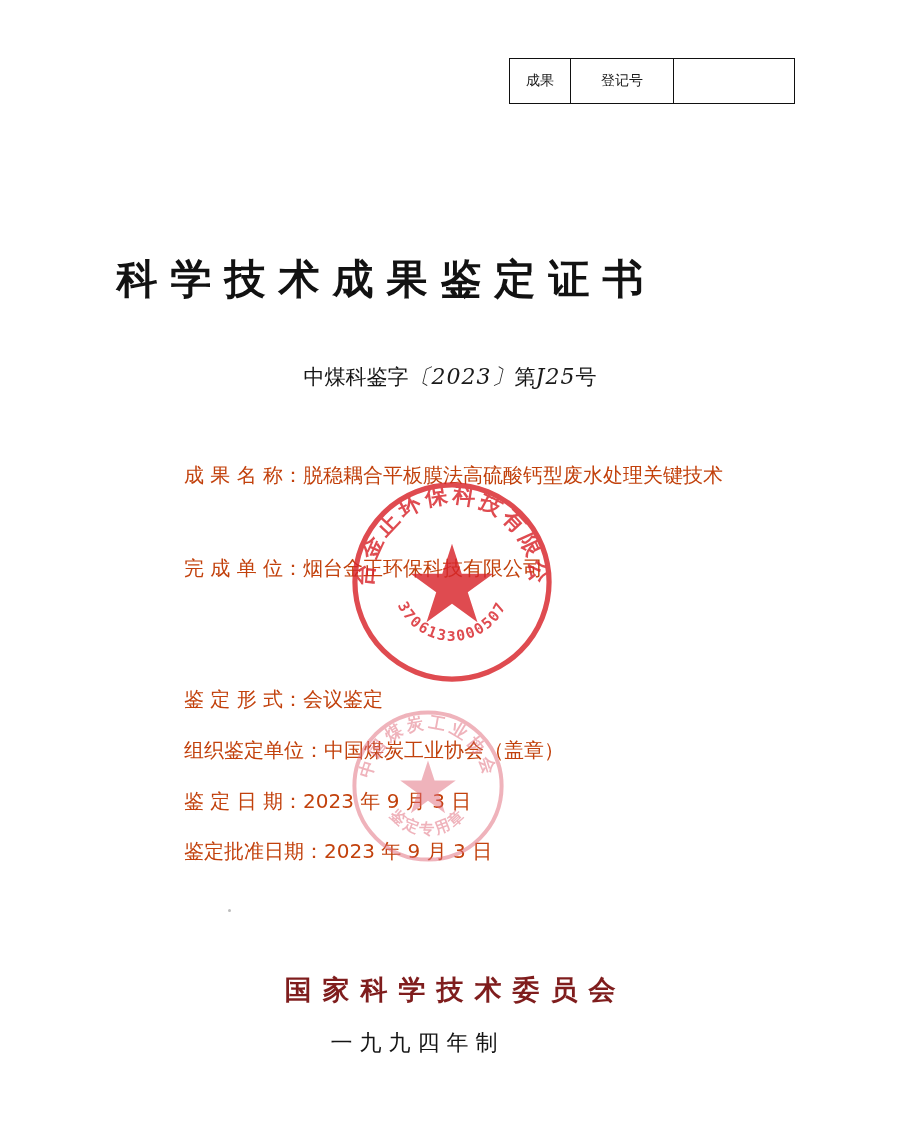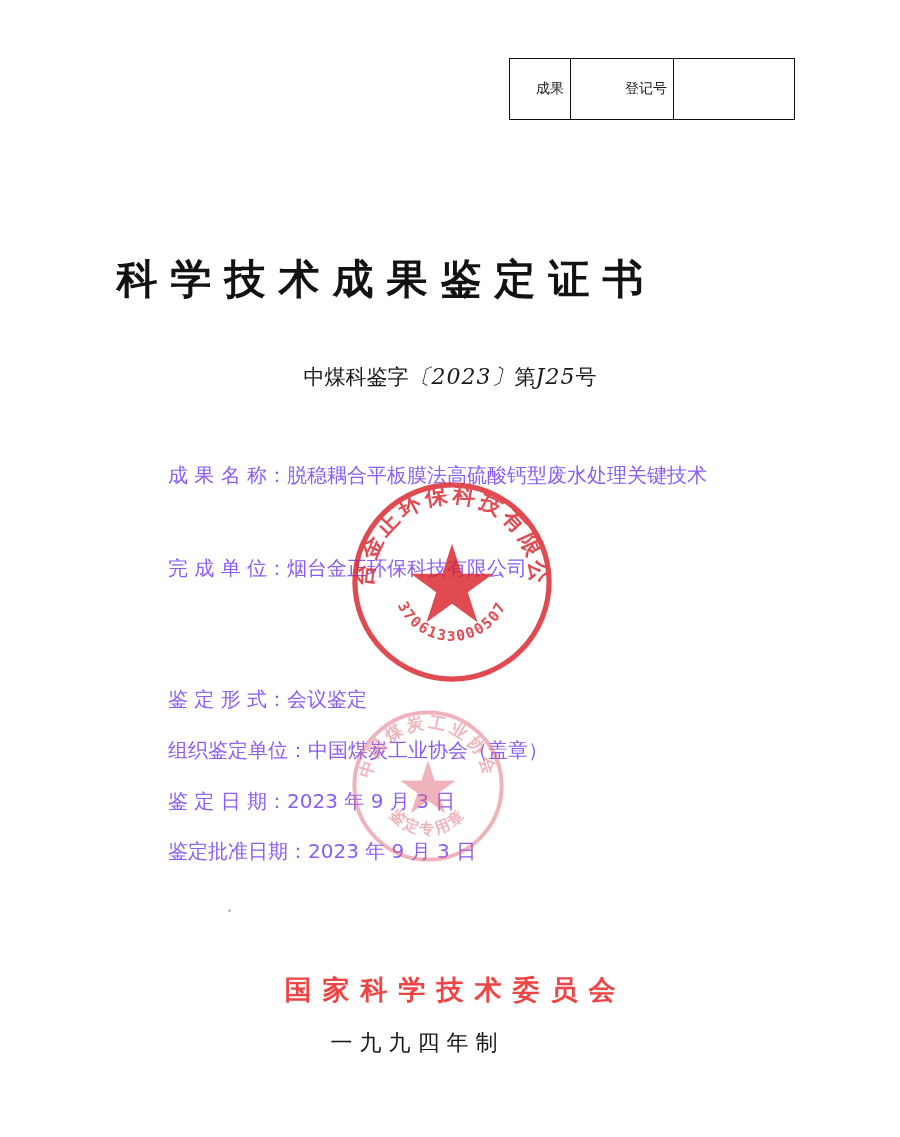--- a/index.html
+++ b/index.html
@@ -20,22 +20,22 @@
   .reg-table {
     position: absolute;
     top: 58px;
     left: 509px;
     border-collapse: collapse;
     font-size: 15px;
   }
   .reg-table td {
     border: 1px solid #111;
     height: 28px;
-    padding: 16px 6px;
-    text-align: right;
+    padding: 8px 6px;
+    text-align: center;
     vertical-align: middle;
     white-space: nowrap;
     font-family: "DejaVu Sans", "Liberation Sans", sans-serif;
     font-size: 14px;
   }
   .reg-c1 { width: 48px; }
   .reg-c2 { width: 90px; }
   .reg-c3 { width: 108px; }
 
   
@@ -68,24 +68,24 @@
     font-family: "DejaVu Serif", serif;
     font-style: italic;
     font-size: 22px;
     letter-spacing: 1px;
     color: #1b1b1b;
   }
 
   
   .field {
     position: absolute;
-    left: 168px;
+    left: 184px;
     font-size: 20px;
     font-family: "DejaVu Sans", "Liberation Sans", sans-serif;
-    color: #8b5cf6;
+    color: #c2410c;
     white-space: nowrap;
   }
   .field .lbl {
     display: inline-block;
   }
   .field .val {
     display: inline-block;
   }
   .f-name   { top: 462px; }
   .f-unit   { top: 555px; text-align: center; }
@@ -119,21 +119,21 @@
     position: absolute;
     top: 972px;
     left: 0;
     width: 900px;
     text-align: center;
     font-size: 27px;
     font-weight: bold;
     letter-spacing: 11px;
     text-indent: 11px;
     font-family: "DejaVu Sans", "Liberation Sans", sans-serif;
-    color: #ef4444;
+    color: #7f1d1d;
   }
   .footer-year {
     position: absolute;
     top: 1028px;
     left: 0;
     width: 828px;
     text-align: center;
     font-size: 22px;
     letter-spacing: 7px;
     text-indent: 7px;

